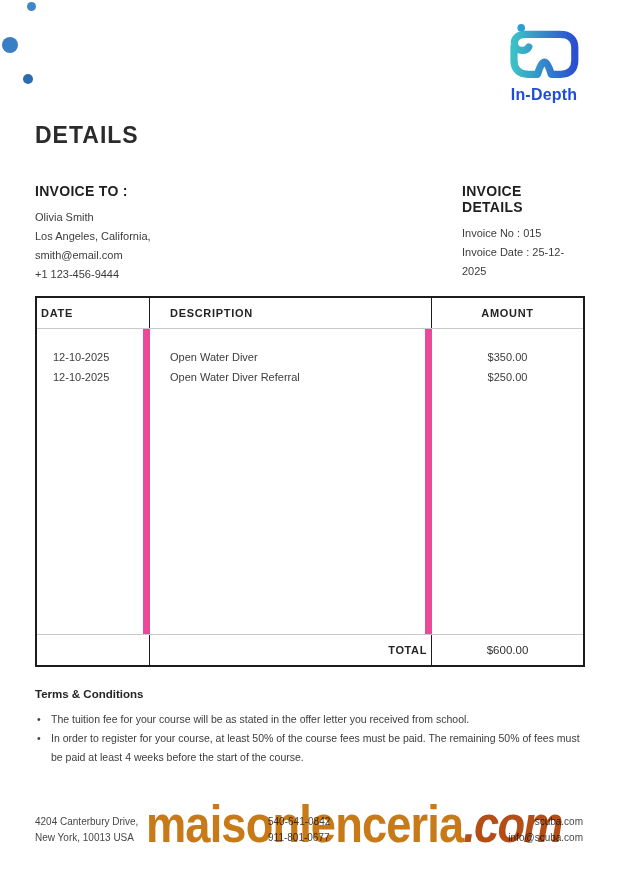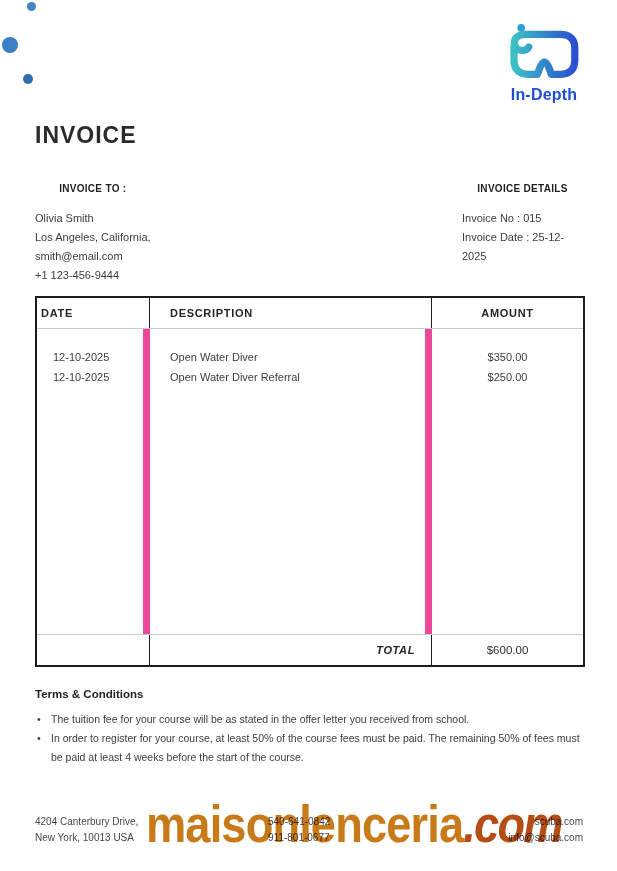--- a/index.html
+++ b/index.html
@@ -14,41 +14,41 @@
   .dot3{left:23px;top:74px;width:10px;height:10px;}
   
   .brand{position:absolute;top:22px;right:30px;width:86px;display:flex;flex-direction:column;align-items:center;}
   .brand svg{display:block;}
   .brand-name{font-size:16px;font-weight:800;color:#1b2434;letter-spacing:.2px;margin-top:2px;}
   
   .title{position:absolute;left:35px;top:122px;margin:0;font-size:23px;font-weight:800;
     color:#2b2b2b;letter-spacing:1px;}
   
   .info-row{position:absolute;left:35px;right:34px;top:183px;display:flex;justify-content:space-between;}
-  .sec-heading{font-size:10px;font-weight:700;color:#1f1f1f;letter-spacing:.3px;margin-bottom:15px;text-align:center;}
+  .sec-heading{font-size:14px;font-weight:700;color:#1f1f1f;letter-spacing:.3px;margin-bottom:9px;}
   .info-line{font-size:11px;color:#3c3c3c;line-height:19px;}
   .details{width:121px;}
   
   .items-table{position:absolute;left:35px;top:296px;width:546px;height:367px;
     border:2px solid #1c1c1c;display:flex;flex-direction:column;box-sizing:content-box;}
   .t-head{display:grid;grid-template-columns:113px 282px 1fr;height:30px;border-bottom:1px solid #c9c9c9;}
   .t-head .hcell{display:flex;align-items:center;font-size:11px;font-weight:700;color:#242424;
     letter-spacing:.7px;border-right:1.5px solid #1c1c1c;}
   .t-head .hcell:last-child{border-right:none;justify-content:center;}
   .hcell.h-date{padding-left:4px;}
   .hcell.h-desc{padding-left:20px;}
   .t-body{flex:1;display:grid;grid-template-columns:113px 282px 1fr;}
   .t-body .bcol{border-right:7px solid #ec4899;padding-top:18px;font-size:11px;line-height:20px;color:#3c3c3c;}
   .t-body .bcol:last-child{border-right:none;text-align:center;}
   .bcol.c-date{padding-left:16px;}
   .bcol.c-desc{padding-left:20px;}
   .t-total{display:grid;grid-template-columns:113px 282px 1fr;height:30px;border-top:1px solid #c9c9c9;}
   .t-total .tcell{display:flex;align-items:center;border-right:1.5px solid #1c1c1c;font-size:11px;}
   .t-total .tcell:last-child{border-right:none;justify-content:center;font-size:11.5px;color:#2e2e2e;}
-  .tcell.t-label{justify-content:flex-end;padding-right:16px;font-weight:700;color:#242424;letter-spacing:.6px;font-style:italic;}
+  .tcell.t-label{justify-content:flex-end;padding-right:4px;font-weight:700;color:#242424;letter-spacing:.6px;}
   
   .terms{position:absolute;left:35px;right:34px;top:688px;}
   .terms-heading{font-size:11.5px;font-weight:700;color:#242424;margin-bottom:10px;}
   .term-item{position:relative;font-size:10.5px;color:#3c3c3c;line-height:19px;padding-left:16px;}
   .term-item::before{content:"\2022";position:absolute;left:2px;top:0;color:#3c3c3c;}
   
   .footer{position:absolute;left:0;right:0;top:814px;font-size:10px;line-height:15.5px;color:#474747;}
   .f-left{position:absolute;left:35px;top:0;}
   .f-mid{position:absolute;left:268px;top:0;}
   .f-right{position:absolute;right:34px;top:0;text-align:right;}
@@ -74,21 +74,21 @@
           <stop id="grad-start" offset="0" stop-color="#3cc0c6"></stop>
           <stop id="grad-end" offset="1" stop-color="#2b4fd0"></stop>
         </linearGradient>
       </defs>
       <circle id="mask-dot" cx="20" cy="7" r="5" fill="#2ba0d6"></circle>
       <path d="M30 32 C 27 38, 14 39, 11.5 30 C 9 21, 16 15.5, 25 15.5 L 71 15.5 C 84 15.5, 90.5 22, 90.5 33 L 90.5 50 C 90.5 61.5, 84 68, 72 68 L 59.5 68 Q 50.5 36, 41.5 68 L 29 68 C 17 68, 10.5 61.5, 10.5 50 L 10.5 32" fill="none" stroke="url(#maskGrad)" stroke-width="9.5" stroke-linecap="round" stroke-linejoin="round"></path>
     </svg>
     <div class="brand-name" style="color: #1d4ed8;">In-Depth</div>
   </div>
 
-  <h1 class="title">INVOICE</h1>
+  <h1 class="title">DETAILS</h1>
 
   <div class="info-row">
     <div class="bill-to">
       <div class="sec-heading">INVOICE TO :</div>
       <div class="info-line">Olivia Smith</div>
       <div class="info-line">Los Angeles, California,</div>
       <div class="info-line">smith@email.com</div>
       <div class="info-line">+1 123-456-9444</div>
     </div>
     <div class="details">

